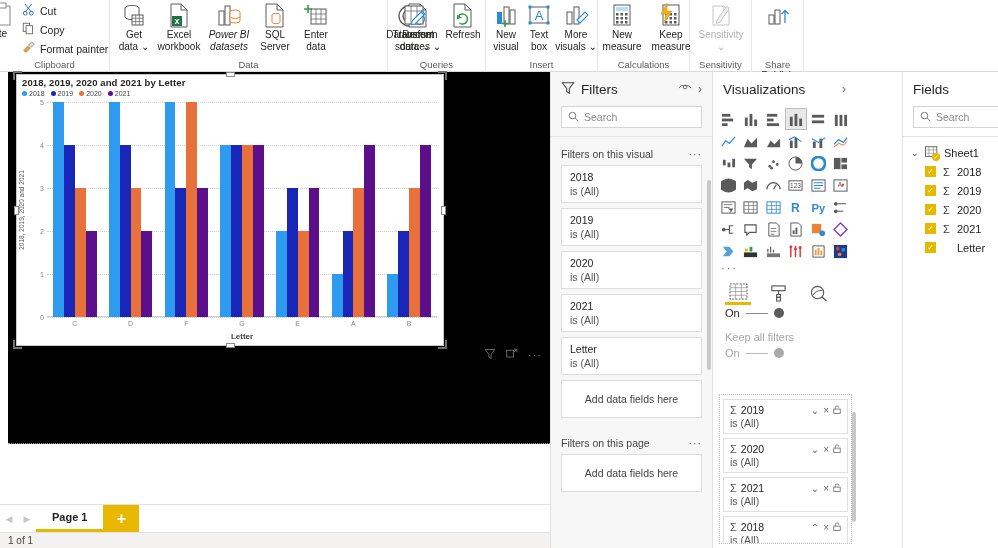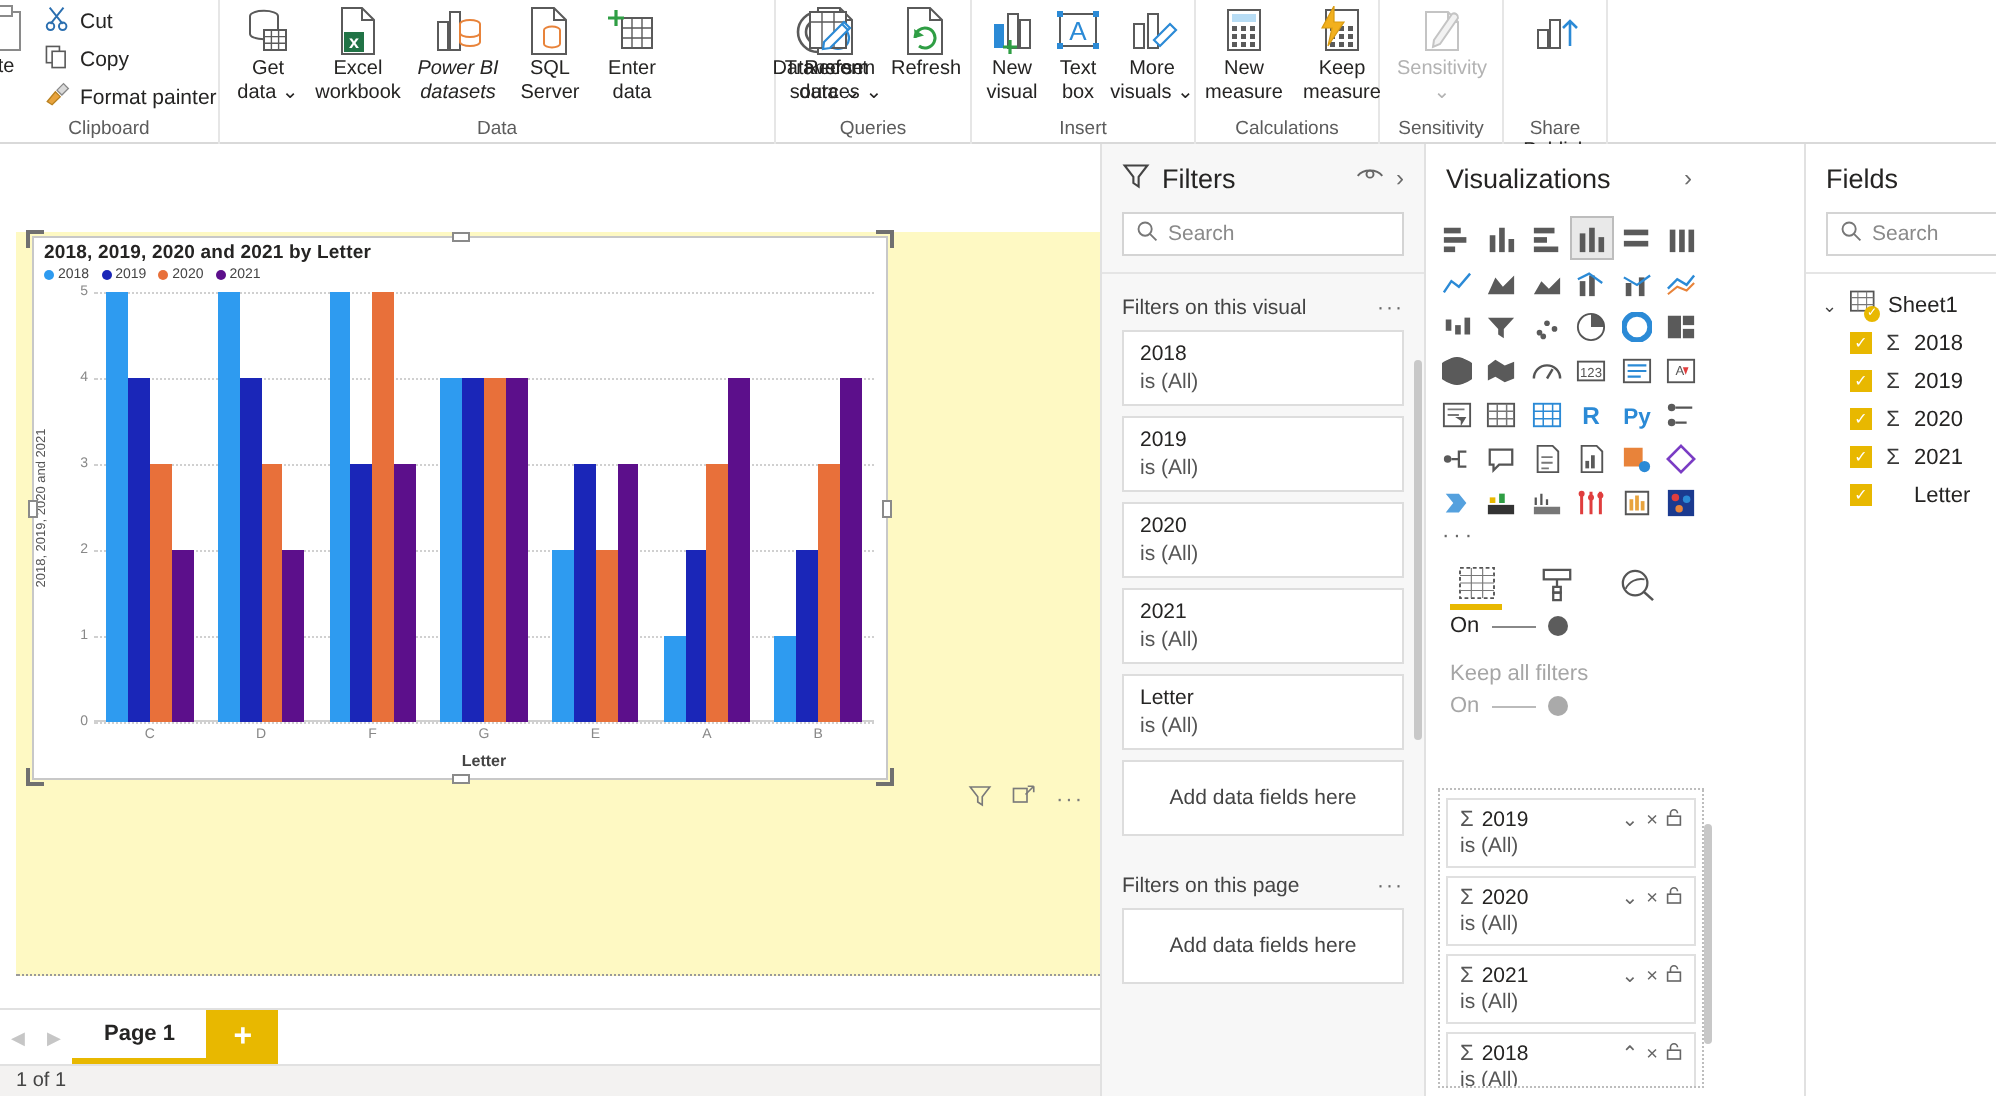--- a/index.html
+++ b/index.html
@@ -18,21 +18,21 @@
   .rbtn { position:absolute; display:flex; flex-direction:column; align-items:center; justify-content:flex-start; cursor:default; }
   .rbtn .lbl { font-size:10px; line-height:11.5px; text-align:center; color:#252423; white-space:nowrap; }
   .rbtn.disabled .lbl { color:#b3b3b3; }
   .ricon { display:flex; align-items:center; justify-content:center; }
 
   
   .cbtn { position:absolute; display:flex; align-items:center; gap:5px; font-size:10.5px; color:#252423; }
 
   
   #canvas-area { position:absolute; left:0; top:72px; width:550px; height:432px; background:#fff; }
-  #report-page { position:absolute; left:8px; top:0px; width:542px; height:372px; background:#fef9c3; border-bottom:1px dotted #9a9a9a;margin-top:44px; }
+  #report-page { position:absolute; left:8px; top:0px; width:542px; height:372px; background:#000000; border-bottom:1px dotted #9a9a9a; }
 
   
   #visual-wrap { position:absolute; left:8px; top:2px; width:428px; height:272px; background:#fff; border:1px solid #c8c8c8; }
   .handle { position:absolute; background:#ffffff; border:1px solid #8a8a8a; width:9px; height:5px; }
   .corner { position:absolute; width:9px; height:9px; border:2px solid #707070; }
 
   .vtitle { position:absolute; left:5px; top:2px; font-size:9.5px; font-weight:bold; color:#252423; letter-spacing:.1px;}
   .vlegend { position:absolute; left:5px; top:15px; display:flex; gap:6px; align-items:center; }
   .lgitem { display:flex; align-items:center; gap:2px; font-size:7px; color:#444; }
   .lgdot { width:5px; height:5px; border-radius:50%; display:block; }

